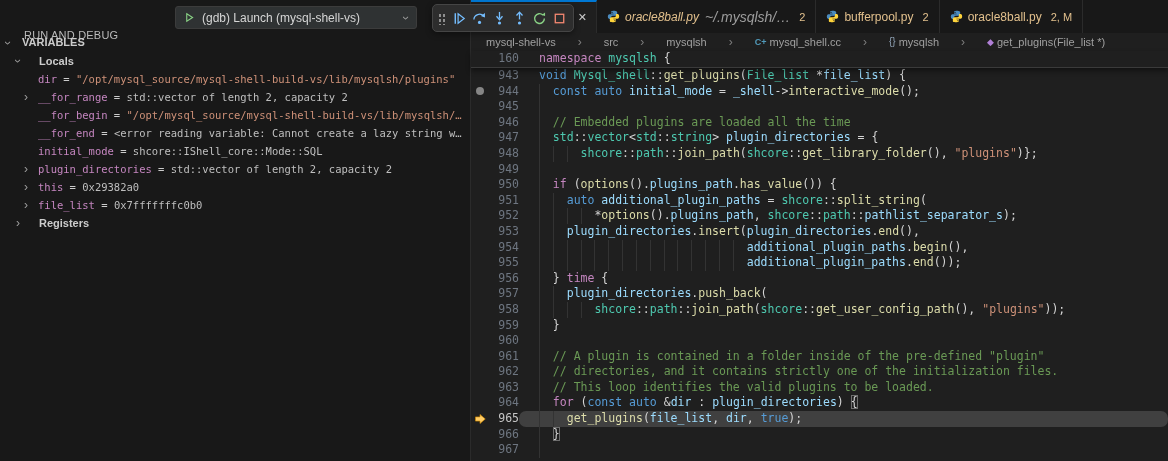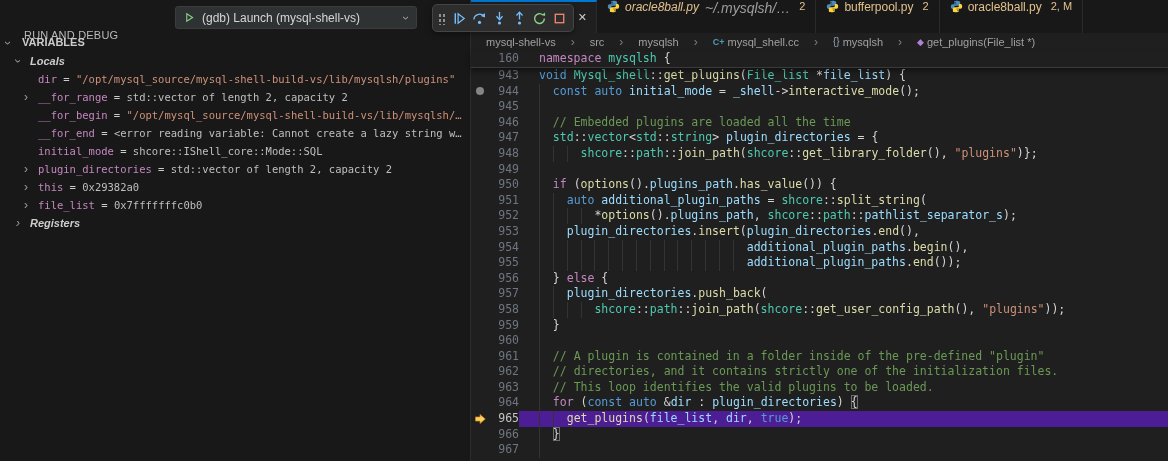--- a/index.html
+++ b/index.html
@@ -14,61 +14,61 @@
           display:flex;align-items:center;font-size:12px;color:#d6d6d6;cursor:default;}
   .launch .play{margin:0 7px 0 8px;display:flex;}
   .launch .lbl{flex:1;white-space:nowrap;overflow:hidden;}
   .launch .dd{margin-right:8px;color:#9d9d9d;transform:rotate(90deg);font-size:12px;}
   .sect-head{position:relative;height:17px;padding-top:2px;}
   .sect-head .chev{position:absolute;left:6px;top:3px;}
   .sect-title{position:absolute;left:22px;top:3px;font-size:11px;font-weight:bold;color:#cccccc;}
   .tree{position:absolute;left:0;top:52px;right:1px;}
   .trow{position:relative;height:18px;line-height:18px;white-space:nowrap;overflow:hidden;
         font-family:"DejaVu Sans Mono",monospace;font-size:10.5px;padding-left:38px;}
-  .trow.scope{font-family:"Liberation Sans",sans-serif;font-size:11px;font-weight:bold;padding-left:30px;font-style:italic;}
+  .trow.scope{font-family:"Liberation Sans",sans-serif;font-size:11px;font-weight:bold;padding-left:39px;}
   .chev{display:inline-block;color:#9d9d9d;font-size:12px;font-family:"Liberation Sans",sans-serif;font-weight:normal;}
   .chev.down{transform:rotate(90deg);}
   .trow .chev{position:absolute;left:24px;top:0;}
   .trow.scope .chev{left:16px;}
   .vname{color:#c586c0;}
   .veq{color:#cccccc;}
   .vval{color:#bfbfbf;}
   .vval.vstr{color:#ce9178;}
 
   
   .editor{position:absolute;left:471px;top:0;right:0;bottom:0;background:#1f1f1f;}
   .tabbar{height:33px;background:#181818;display:flex;align-items:stretch;}
   .hidden-tab{width:126px;background:#1f1f1f;border-top:2px solid #0078d4;border-right:1px solid #2b2b2b;
               display:flex;align-items:center;justify-content:flex-end;padding-right:9px;box-sizing:border-box;}
   .tab-close{color:#cccccc;font-size:11px;cursor:pointer;}
-  .tab{display:flex;align-items:flex-start;gap:5px;padding:0 10px;border-right:1px solid #2b2b2b;font-size:12px;background:#181818;}
+  .tab{display:flex;align-items:center;gap:5px;padding:0 10px;border-right:1px solid #2b2b2b;font-size:12px;background:#181818;}
   .tlabel{color:#e2c08d;}
   .tlabel.it,.tdesc.it{font-style:italic;}
   .tdesc{color:#9d9d9d;font-size:14px;margin-left:1px;}
   .tbadge{color:#e2c08d;font-size:11px;margin-left:4px;}
-  .breadcrumb{height:18px;display:flex;align-items:center;font-size:11px;color:#a0a0a0;padding-left:15px;gap:15px;background:#1f1f1f;}
+  .breadcrumb{height:18px;display:flex;align-items:center;font-size:11px;color:#a0a0a0;padding-left:15px;gap:22px;background:#1f1f1f;}
   .bc-sep{color:#7d7d7d;font-size:12px;}
   .bc-item{display:flex;align-items:center;gap:3px;cursor:pointer;}
   .ico{display:inline-block;font-size:10px;line-height:10px;}
   .ico-cpp::before{content:"C+";color:#519aba;font-weight:bold;font-size:9px;}
   .ico-braces::before{content:"{}";color:#8fa2b5;font-size:10px;}
   .ico-method::before{content:"◆";color:#b180d7;font-size:9px;}
 
   
   .code{position:absolute;left:0;top:51px;right:0;bottom:0;font-family:"DejaVu Sans Mono",monospace;
         font-size:11.5px;line-height:15.6px;}
   .crow{display:flex;height:15.6px;white-space:pre;}
   .crow.sticky{background:#1f1f1f;position:relative;z-index:3;border-bottom:1px solid #3a3a3a;box-shadow:0 3px 5px rgba(0,0,0,.45);height:16px;}
   .marker{width:18px;flex:none;display:flex;align-items:center;justify-content:center;}
   .bp{width:8px;height:8px;border-radius:50%;background:#858585;}
   .num{width:30px;flex:none;text-align:right;color:#6e7681;}
   .content{flex:1;padding-left:20px;position:relative;overflow:hidden;}
   .guides{position:absolute;left:20px;top:0;bottom:0;
           background:repeating-linear-gradient(90deg,#333333 0 1px,transparent 1px 2ch);}
-  .crow.cur .content{background:#4c1d95;}
+  .crow.cur .content{background:#404040;border-radius:7px;}
   .crow.cur .num{color:#c6c6c6;}
   .tk-k{color:#c586c0;} .tk-b{color:#569cd6;} .tk-t{color:#4ec9b0;} .tk-f{color:#dcdcaa;}
   .tk-v{color:#9cdcfe;} .tk-s{color:#ce9178;} .tk-c{color:#6a9955;} .tk-p{color:#d4d4d4;}
   .tk-mb{color:#d4d4d4;box-shadow:inset 0 0 0 1px #6e6e6e;}
 
   
   .dbgbar{position:absolute;left:432px;top:4px;height:26px;background:#2d2d2d;border:1px solid #454545;border-radius:5px;
           display:flex;align-items:center;padding:0 5px;gap:3px;z-index:10;box-shadow:0 2px 6px rgba(0,0,0,.4);}
   .dbgbtn{width:17px;height:20px;display:flex;align-items:center;justify-content:center;cursor:pointer;}
   .grip{width:8px;height:13px;margin-right:2px;cursor:grab;
@@ -177,21 +177,21 @@
       <div class="crow"><span class="marker"></span><span class="num">946</span><span class="content"><span class="guides" style="width: 2ch;"></span><span class="ctext">  <span class="tk-c">// Embedded plugins are loaded all the time</span></span></span></div>
       <div class="crow"><span class="marker"></span><span class="num">947</span><span class="content"><span class="guides" style="width: 2ch;"></span><span class="ctext">  <span class="tk-t">std</span><span class="tk-p">::</span><span class="tk-t">vector</span><span class="tk-p">&lt;</span><span class="tk-t">std</span><span class="tk-p">::</span><span class="tk-t">string</span><span class="tk-p">&gt; </span><span class="tk-v">plugin_directories</span><span class="tk-p"> = {</span></span></span></div>
       <div class="crow"><span class="marker"></span><span class="num">948</span><span class="content"><span class="guides" style="width: 6ch;"></span><span class="ctext">      <span class="tk-t">shcore</span><span class="tk-p">::</span><span class="tk-t">path</span><span class="tk-p">::</span><span class="tk-f">join_path</span><span class="tk-p">(</span><span class="tk-t">shcore</span><span class="tk-p">::</span><span class="tk-f">get_library_folder</span><span class="tk-p">(), </span><span class="tk-s">"plugins"</span><span class="tk-p">)};</span></span></span></div>
       <div class="crow"><span class="marker"></span><span class="num">949</span><span class="content"><span class="guides" style="width: 2ch;"></span><span class="ctext">  </span></span></div>
       <div class="crow"><span class="marker"></span><span class="num">950</span><span class="content"><span class="guides" style="width: 2ch;"></span><span class="ctext">  <span class="tk-k">if</span><span class="tk-p"> (</span><span class="tk-f">options</span><span class="tk-p">().</span><span class="tk-v">plugins_path</span><span class="tk-p">.</span><span class="tk-f">has_value</span><span class="tk-p">()) {</span></span></span></div>
       <div class="crow"><span class="marker"></span><span class="num">951</span><span class="content"><span class="guides" style="width: 4ch;"></span><span class="ctext">    <span class="tk-b">auto</span><span class="tk-p"> </span><span class="tk-v">additional_plugin_paths</span><span class="tk-p"> = </span><span class="tk-t">shcore</span><span class="tk-p">::</span><span class="tk-f">split_string</span><span class="tk-p">(</span></span></span></div>
       <div class="crow"><span class="marker"></span><span class="num">952</span><span class="content"><span class="guides" style="width: 8ch;"></span><span class="ctext">        <span class="tk-p">*</span><span class="tk-f">options</span><span class="tk-p">().</span><span class="tk-v">plugins_path</span><span class="tk-p">, </span><span class="tk-t">shcore</span><span class="tk-p">::</span><span class="tk-t">path</span><span class="tk-p">::</span><span class="tk-v">pathlist_separator_s</span><span class="tk-p">);</span></span></span></div>
       <div class="crow"><span class="marker"></span><span class="num">953</span><span class="content"><span class="guides" style="width: 4ch;"></span><span class="ctext">    <span class="tk-v">plugin_directories</span><span class="tk-p">.</span><span class="tk-f">insert</span><span class="tk-p">(</span><span class="tk-v">plugin_directories</span><span class="tk-p">.</span><span class="tk-f">end</span><span class="tk-p">(),</span></span></span></div>
       <div class="crow"><span class="marker"></span><span class="num">954</span><span class="content"><span class="guides" style="width: 30ch;"></span><span class="ctext">                              <span class="tk-v">additional_plugin_paths</span><span class="tk-p">.</span><span class="tk-f">begin</span><span class="tk-p">(),</span></span></span></div>
       <div class="crow"><span class="marker"></span><span class="num">955</span><span class="content"><span class="guides" style="width: 30ch;"></span><span class="ctext">                              <span class="tk-v">additional_plugin_paths</span><span class="tk-p">.</span><span class="tk-f">end</span><span class="tk-p">());</span></span></span></div>
-      <div class="crow"><span class="marker"></span><span class="num">956</span><span class="content"><span class="guides" style="width: 2ch;"></span><span class="ctext">  <span class="tk-p">} </span><span class="tk-k">else</span><span class="tk-p"> {</span></span></span></div>
+      <div class="crow"><span class="marker"></span><span class="num">956</span><span class="content"><span class="guides" style="width: 2ch;"></span><span class="ctext">  <span class="tk-p">} </span><span class="tk-k">time</span><span class="tk-p"> {</span></span></span></div>
       <div class="crow"><span class="marker"></span><span class="num">957</span><span class="content"><span class="guides" style="width: 4ch;"></span><span class="ctext">    <span class="tk-v">plugin_directories</span><span class="tk-p">.</span><span class="tk-f">push_back</span><span class="tk-p">(</span></span></span></div>
       <div class="crow"><span class="marker"></span><span class="num">958</span><span class="content"><span class="guides" style="width: 8ch;"></span><span class="ctext">        <span class="tk-t">shcore</span><span class="tk-p">::</span><span class="tk-t">path</span><span class="tk-p">::</span><span class="tk-f">join_path</span><span class="tk-p">(</span><span class="tk-t">shcore</span><span class="tk-p">::</span><span class="tk-f">get_user_config_path</span><span class="tk-p">(), </span><span class="tk-s">"plugins"</span><span class="tk-p">));</span></span></span></div>
       <div class="crow"><span class="marker"></span><span class="num">959</span><span class="content"><span class="guides" style="width: 2ch;"></span><span class="ctext">  <span class="tk-p">}</span></span></span></div>
       <div class="crow"><span class="marker"></span><span class="num">960</span><span class="content"><span class="guides" style="width: 2ch;"></span><span class="ctext">  </span></span></div>
       <div class="crow"><span class="marker"></span><span class="num">961</span><span class="content"><span class="guides" style="width: 2ch;"></span><span class="ctext">  <span class="tk-c">// A plugin is contained in a folder inside of the pre-defined "plugin"</span></span></span></div>
       <div class="crow"><span class="marker"></span><span class="num">962</span><span class="content"><span class="guides" style="width: 2ch;"></span><span class="ctext">  <span class="tk-c">// directories, and it contains strictly one of the initialization files.</span></span></span></div>
       <div class="crow"><span class="marker"></span><span class="num">963</span><span class="content"><span class="guides" style="width: 2ch;"></span><span class="ctext">  <span class="tk-c">// This loop identifies the valid plugins to be loaded.</span></span></span></div>
       <div class="crow"><span class="marker"></span><span class="num">964</span><span class="content"><span class="guides" style="width: 2ch;"></span><span class="ctext">  <span class="tk-k">for</span><span class="tk-p"> (</span><span class="tk-b">const</span><span class="tk-p"> </span><span class="tk-b">auto</span><span class="tk-p"> &amp;</span><span class="tk-v">dir</span><span class="tk-p"> : </span><span class="tk-v">plugin_directories</span><span class="tk-p">) </span><span class="tk-mb">{</span></span></span></div>
       <div class="crow cur"><span class="marker"><svg width="12" height="12" viewBox="0 0 16 16">
             <path d="M2 5.2h6V2l7 6-7 6v-3.2H2z" fill="#fc6" stroke="#c80" stroke-width="0.9"></path>

